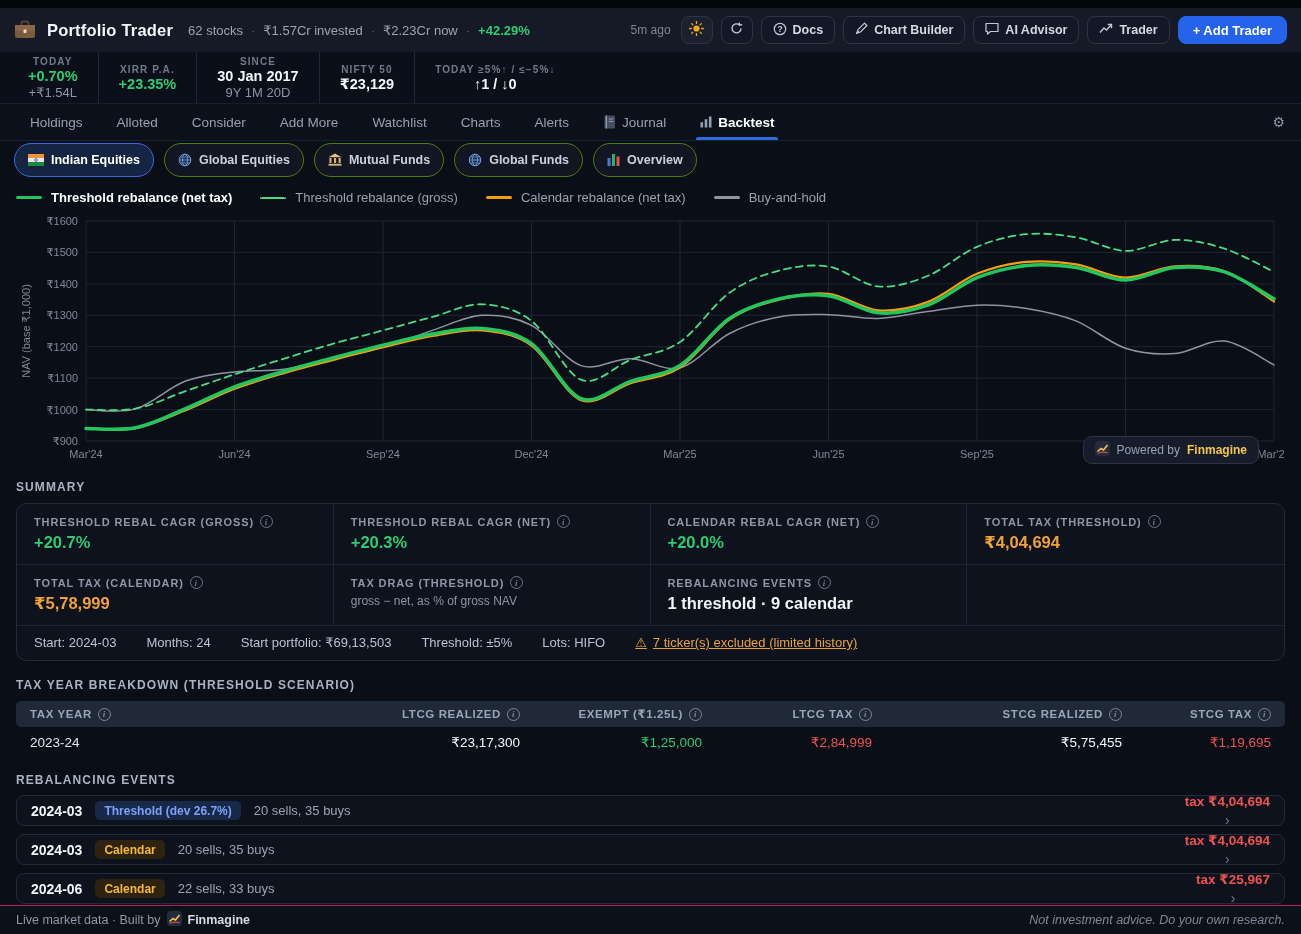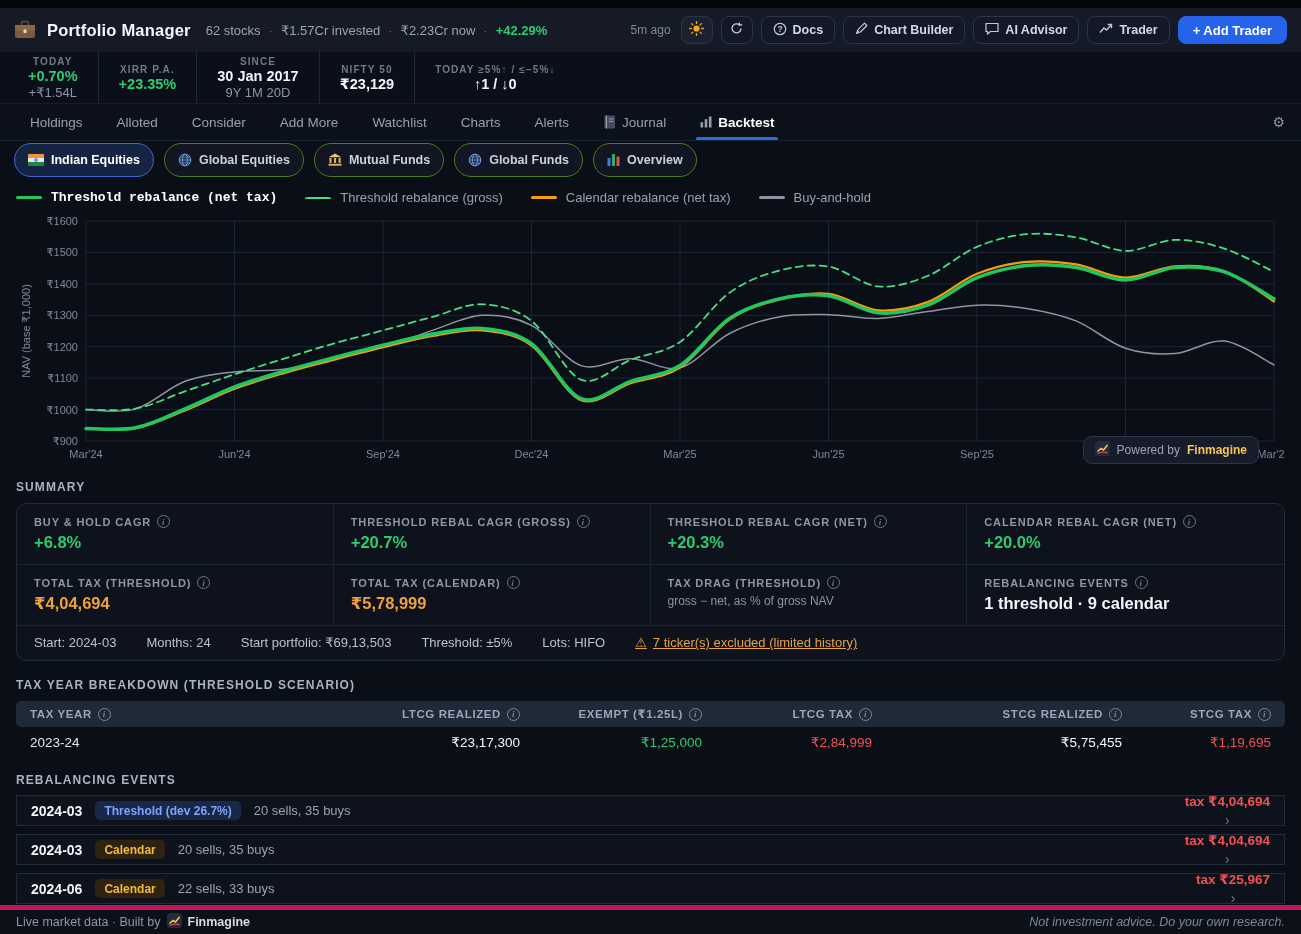--- a/index.html
+++ b/index.html
@@ -54,21 +54,21 @@
           border: 1px solid #4d7c0f; background: #111622; color: #c9d1dd; font-size: 12.5px; font-weight: bold; cursor: pointer; }
   .pill.active { background: #152443; border-color: #3e66d6; color: #ffffff; }
   .pill-ic { display: inline-flex; }
 
   
   .section { padding: 0 16px; }
   .sec-title { font-size: 12px; font-weight: bold; letter-spacing: 1.1px; color: #a9b3c2; }
   .nav-title { margin-top: 17px; }
   .legend { display: flex; align-items: center; gap: 28px; margin-top: 12px; }
   .lg-item { display: inline-flex; align-items: center; gap: 9px; font-size: 13px; color: #98a2b0; }
-  .lg-item.em { color: #ffffff; font-weight: bold; font-family: Liberation Mono, monospace; }
+  .lg-item.em { color: #ffffff; font-weight: bold; }
   .lg-swatch { width: 26px; border-top: 3.5px solid; border-radius: 2px; display: inline-block; }
   .lg-swatch.dashed { border-top-style: dashed; border-top-width: 2.5px; }
   .chart-wrap { position: relative; margin-top: 6px; }
   .chart-svg text.tick { fill: #7e8899; font-size: 11px; font-family: "Liberation Sans", "DejaVu Sans", sans-serif; }
   .powered { position: absolute; right: 26px; bottom: 2px; display: inline-flex; align-items: center; gap: 7px;
              background: #161c2a; border: 1px solid #2b3445; border-radius: 9px; padding: 4px 11px; font-size: 12px; color: #9aa3b2; cursor: pointer; }
   .powered b { color: #f5c84b; }
 
   
   .summary-title { margin-top: 14px; }
@@ -99,52 +99,52 @@
   .tax-head { background: #202938; border-radius: 5px; height: 26px; }
   .th { display: flex; align-items: center; gap: 6px; justify-content: flex-end; font-size: 11.5px; font-weight: bold; letter-spacing: .6px; color: #9aa6b8; }
   .th:first-child { justify-content: flex-start; }
   .tax-row { height: 30px; font-size: 13.5px; }
   .td { text-align: right; }
   .td:first-child { text-align: left; color: #dfe4ea; }
 
   
   .events-title { margin-top: 16px; }
   .event-row { margin-top: 8px; height: 31px; display: flex; align-items: center; gap: 13px; padding: 0 14px;
-               background: #0e121c; border: 1px solid #222b3a; border-radius: 0; cursor: pointer; }
+               background: #0e121c; border: 1px solid #222b3a; border-radius: 8px; cursor: pointer; }
   .ev-date { font-size: 14px; font-weight: bold; color: #f2f5f9; }
   .ev-badge { font-size: 12px; font-weight: bold; padding: 2.5px 9px; border-radius: 5px; }
   .ev-badge.threshold { color: #7da2f7; background: #182849; }
   .ev-badge.calendar { color: #f3b93f; background: #2d2310; }
   .ev-detail { color: #9aa3b2; font-size: 13px; }
   .ev-right { margin-left: auto; display: inline-flex; align-items: center; gap: 3px; flex-direction: column; }
   .ev-tax { color: #ef5350; font-weight: bold; font-size: 13.5px; }
   .chev { color: #717c8c; font-size: 14px; }
   .chev::before { content: "›"; }
 
   
-  .footer { position: absolute; left: 0; right: 0; bottom: 0; height: 29px; background: #0c1019; border-top: 5px solid #be185d;
+  .footer { position: absolute; left: 0; right: 0; bottom: 0; height: 29px; background: #0c1019; border-top: 1px solid #be185d;
             display: flex; align-items: center; padding: 0 16px; font-size: 12.5px; color: #8e97a6; gap: 6px; z-index: 5; }
   .footer .brand { color: #d6dbe3; font-weight: bold; display: inline-flex; align-items: center; gap: 6px; }
   .footer-right { margin-left: auto; font-style: italic; color: #7d8796; }
 </style>
 </head>
 <body>
 
 <div class="top-strip"></div>
 
 <div class="header">
   <span class="app-icon">
     <svg width="22" height="20" viewBox="0 0 22 20">
         <rect x="1" y="5" width="20" height="13" rx="2.5" fill="#7a5b3e"></rect>
         <rect x="1" y="5" width="20" height="5.5" fill="#8a6847"></rect>
         <path d="M7.5 5 V3.2 a1.7 1.7 0 0 1 1.7-1.7 h3.6 a1.7 1.7 0 0 1 1.7 1.7 V5" fill="none" stroke="#5d442c" stroke-width="1.8"></path>
         <rect x="9.5" y="9.5" width="3" height="3.4" rx="0.6" fill="#e8dcc8"></rect>
       </svg>
   </span>
-  <span class="app-title">Portfolio Manager</span>
+  <span class="app-title">Portfolio Trader</span>
   <span class="hdr-meta">
     <span>62 stocks</span>
     <span class="dot">·</span>
     <span>₹1.57Cr invested</span>
     <span class="dot">·</span>
     <span>₹2.23Cr now</span>
     <span class="dot">·</span>
     <span class="hdr-gain">+42.29%</span>
   </span>
   <span class="hdr-right">
@@ -416,28 +416,20 @@
     </span>
   </div>
 </div>
 
 <div class="section">
   <div class="sec-title summary-title">SUMMARY</div>
   <div class="sum-box">
     <div class="sum-grid">
         <div class="sum-card">
     <div class="sum-label">
-      <span class="sum-label-text">BUY &amp; HOLD CAGR</span>
-      <span class="info-icon"></span>
-    </div>
-    <div class="sum-value c-green">+6.8%</div>
-
-  </div>
-        <div class="sum-card">
-    <div class="sum-label">
       <span class="sum-label-text">THRESHOLD REBAL CAGR (GROSS)</span>
       <span class="info-icon"></span>
     </div>
     <div class="sum-value c-green">+20.7%</div>
 
   </div>
         <div class="sum-card">
     <div class="sum-label">
       <span class="sum-label-text">THRESHOLD REBAL CAGR (NET)</span>
       <span class="info-icon"></span>

